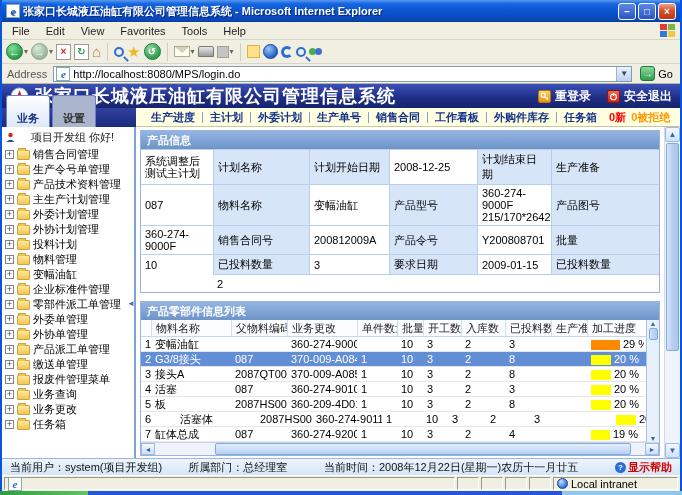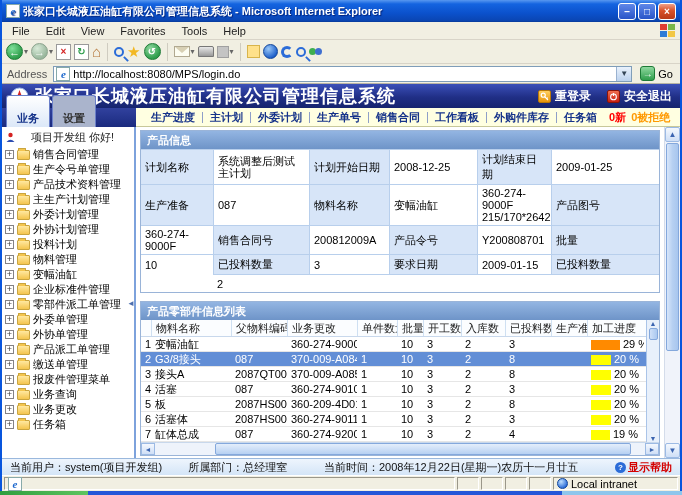--- a/index.html
+++ b/index.html
@@ -402,30 +402,30 @@
               </div>
             </div>
           <span class="collapse-arrow">◄</span>
         </div>
 
         <div class="main">
 
           <div class="panel">
             <div class="phead">产品信息</div>
             <div class="pigrid" id="pi-grid">
+                <div class="pic val">系统调整后测试主计划</div>
                 <div class="pic lbl">计划名称</div>
-                <div class="pic val">系统调整后测试主计划</div>
                 <div class="pic lbl">计划开始日期</div>
                 <div class="pic val">2008-12-25</div>
                 <div class="pic lbl">计划结束日期</div>
-                <div class="pic val">2009-01-25</div>
                 <div class="pic lbl">生产准备</div>
                 <div class="pic val">087</div>
                 <div class="pic lbl">物料名称</div>
                 <div class="pic val">变幅油缸</div>
+                <div class="pic lbl">产品型号</div>
                 <div class="pic val">360-274-9000F
 215/170*2642</div>
                 <div class="pic lbl">产品图号</div>
                 <div class="pic val">360-274-9000F</div>
                 <div class="pic lbl">销售合同号</div>
                 <div class="pic val">200812009A</div>
                 <div class="pic lbl">产品令号</div>
                 <div class="pic val">Y200808701</div>
                 <div class="pic lbl">批量</div>
                 <div class="pic val">10</div>
@@ -515,21 +515,21 @@
                     <span class="gc" style="width: 40px;">1</span>
                     <span class="gc" style="width: 26px;">10</span>
                     <span class="gc" style="width: 38px;">3</span>
                     <span class="gc" style="width: 44px;">2</span>
                     <span class="gc" style="width: 46px;">8</span>
                     <span class="gc" style="width: 36px;"></span>
                     <span class="gc" style="width: 57px;"><span class="pfill" style="width: 20px; background: rgb(255, 255, 0);"></span><span>20 %</span></span>
                   </div>
                   <div class="grow">
                     <span class="gc" style="width: 10px;">6</span>
-                    <span class="gc" style="width: 80px;">活塞体</span>
+                    <span class="gc" style="width: 80px; margin-left: 25px;">活塞体</span>
                     <span class="gc" style="width: 56px;">2087HS002</span>
                     <span class="gc" style="width: 70px;">360-274-9011W</span>
                     <span class="gc" style="width: 40px;">1</span>
                     <span class="gc" style="width: 26px;">10</span>
                     <span class="gc" style="width: 38px;">3</span>
                     <span class="gc" style="width: 44px;">2</span>
                     <span class="gc" style="width: 46px;">3</span>
                     <span class="gc" style="width: 36px;"></span>
                     <span class="gc" style="width: 57px;"><span class="pfill" style="width: 20px; background: rgb(255, 255, 0);"></span><span>20 %</span></span>
                   </div>

